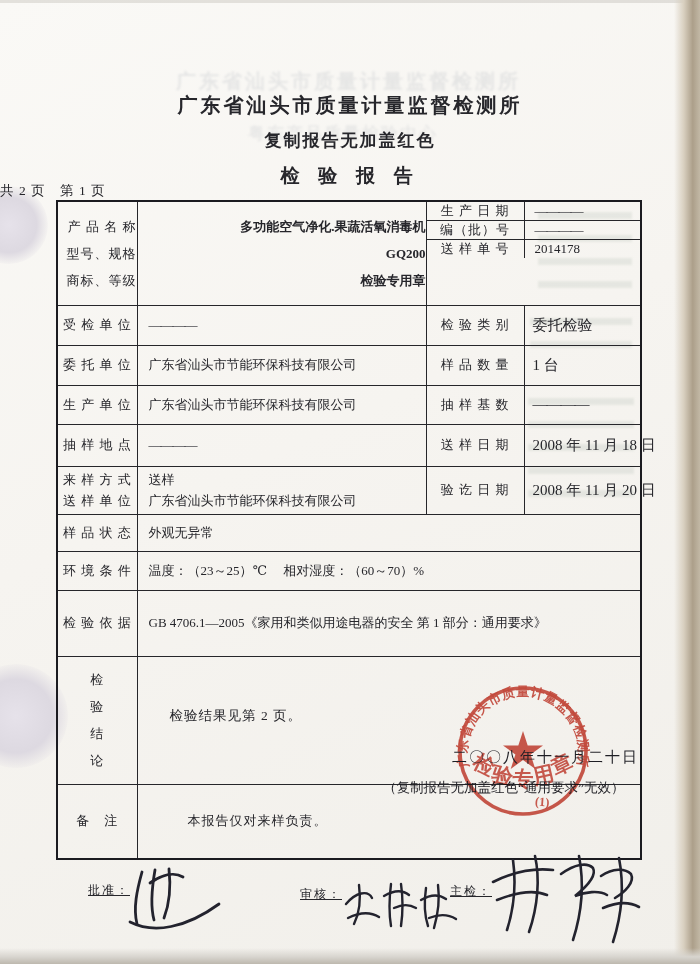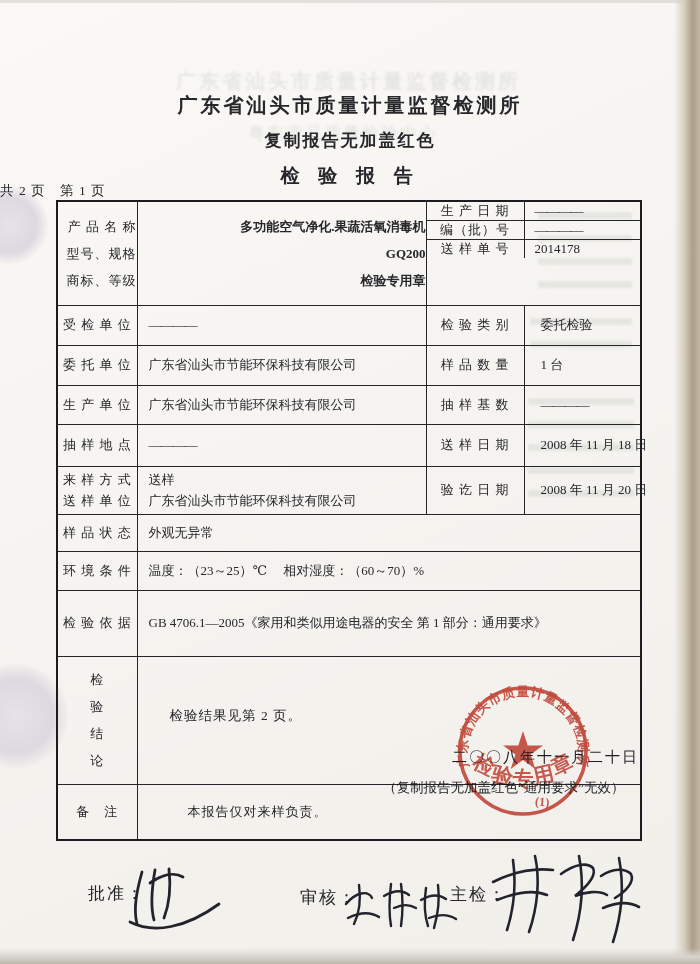--- a/index.html
+++ b/index.html
@@ -31,38 +31,38 @@
   .t1{top:92px;font-size:20px;letter-spacing:3px;}
   .t2{top:129px;font-size:17px;letter-spacing:2px;}
   .t3{top:163px;font-size:19px;letter-spacing:7px;}
   .pagination{position:absolute;left:0;top:182px;width:640px;text-align:left;font-size:13.5px;letter-spacing:1px;}
   
   .tblwrap{position:absolute;left:56px;top:200px;}
   table{border-collapse:collapse;table-layout:fixed;width:584px;border:2px solid #1b1b20;}
   td{border:1px solid #26262a;font-size:13px;padding:0;vertical-align:middle;color:#26262b;}
   td.lab{text-align:center;letter-spacing:1px;}
   td.val{padding-left:11px;}
-  td.rval{padding-left:16px;font-size:13px;white-space:nowrap;}
+  td.rval{padding-left:8px;font-size:15px;white-space:nowrap;}
   .pl3{line-height:27px;text-align:right;}
   .subrows{display:flex;flex-direction:column;height:100%;}
   .subrow{display:flex;flex:1;align-items:center;border-bottom:1px solid #26262a;}
   .subrow:last-child{border-bottom:none;}
   .sublab{width:97px;text-align:center;letter-spacing:1px;border-right:1px solid #26262a;align-self:stretch;display:flex;align-items:center;justify-content:center;}
   .subval{flex:1;padding-left:10px;}
   .twoline{line-height:21px;}
   .dash{letter-spacing:-1px;color:#2c2c32;}
   .vlabel{display:flex;flex-direction:column;align-items:center;justify-content:center;gap:9px;height:100%;}
   .concl-text{margin:50px 0 16px 32px;font-size:13.5px;letter-spacing:1px;}
   .remark-val{padding-left:50px;font-size:13px;letter-spacing:1px;}
   
   .concl-date{position:absolute;left:452px;top:748px;font-size:15px;letter-spacing:2px;color:#1e1e24;z-index:6;white-space:nowrap;}
   .concl-note{position:absolute;left:383px;top:779px;font-size:13.5px;color:#1e1e24;z-index:6;white-space:nowrap;}
   .stamp{position:absolute;left:447px;top:673px;z-index:5;mix-blend-mode:multiply;opacity:.9;}
   
-  .siglabel{position:absolute;font-size:17px;letter-spacing:2px;color:#26262b;z-index:3;}
+  .siglabel{position:absolute;font-size:12px;letter-spacing:2px;color:#26262b;z-index:3;text-decoration:underline;}
   .f1{left:88px;top:882px;} .f2{left:300px;top:886px;} .f3{left:450px;top:883px;}
   .sig{position:absolute;z-index:4;}
   .s1{left:122px;top:860px;} .s2{left:338px;top:874px;} .s3{left:483px;top:848px;}
 </style>
 </head>
 <body>
 
 <div class="page">
 
   <div class="edge-top"></div>
@@ -183,21 +183,21 @@
             <span>验</span>
             <span>结</span>
             <span>论</span>
           </div>
         </td>
         <td colspan="3" style="vertical-align:top;">
           <div class="concl-text">检验结果见第 2 页。</div>
         </td>
       </tr>
 
-      <tr style="height:56px">
+      <tr style="height:75px">
         <td class="lab">备　注</td>
         <td colspan="3" class="remark-val">本报告仅对来样负责。</td>
       </tr>
     </tbody>
       </table>
   </div>
 
   <div class="concl-date">二〇〇八年十一月二十日</div>
   <div class="concl-note">（复制报告无加盖红色“通用要求”无效）</div>
 

